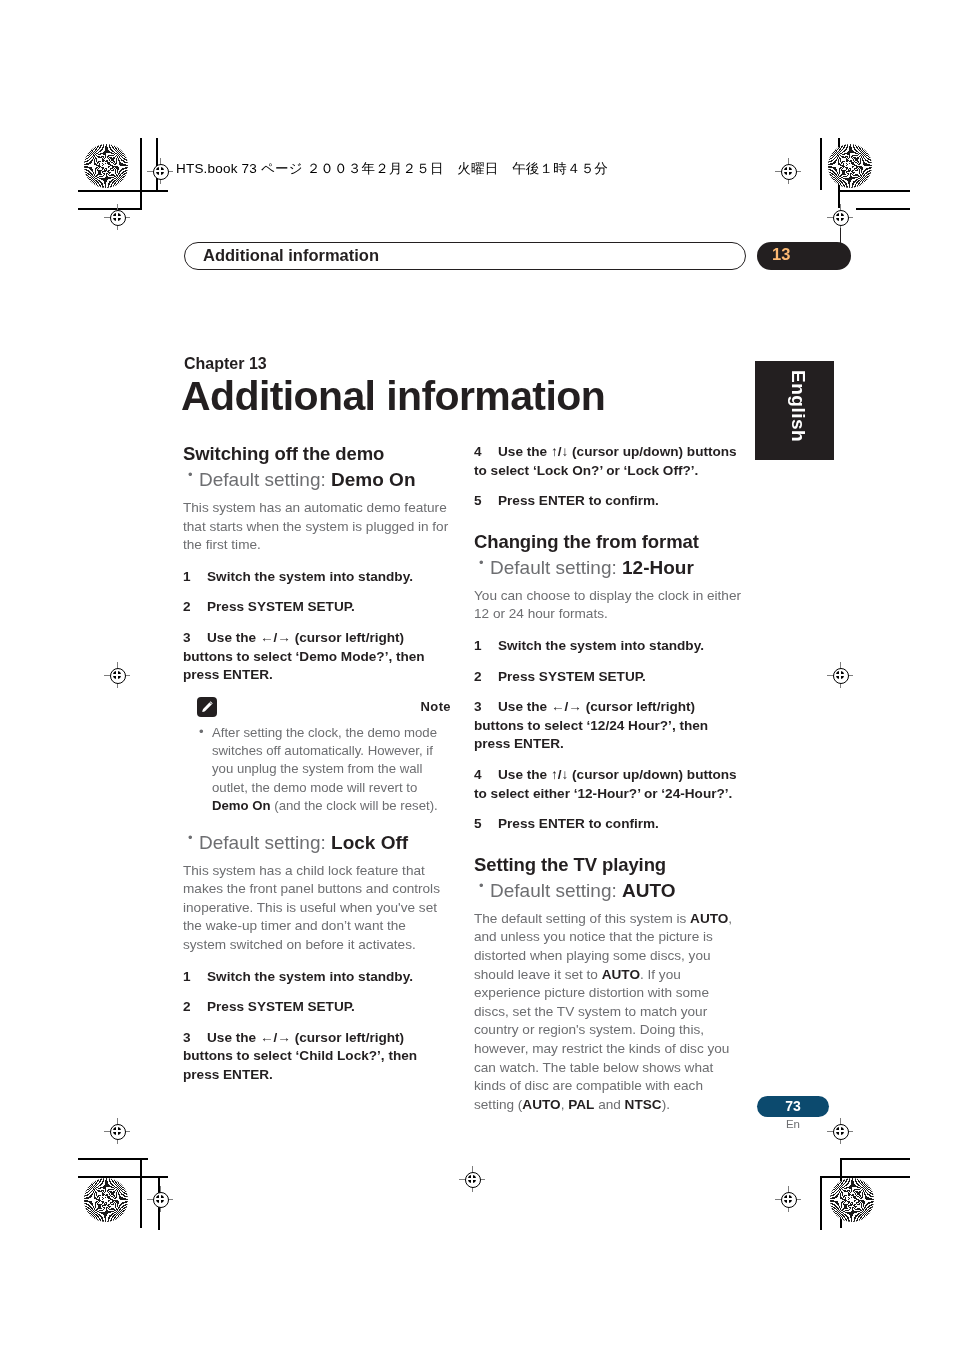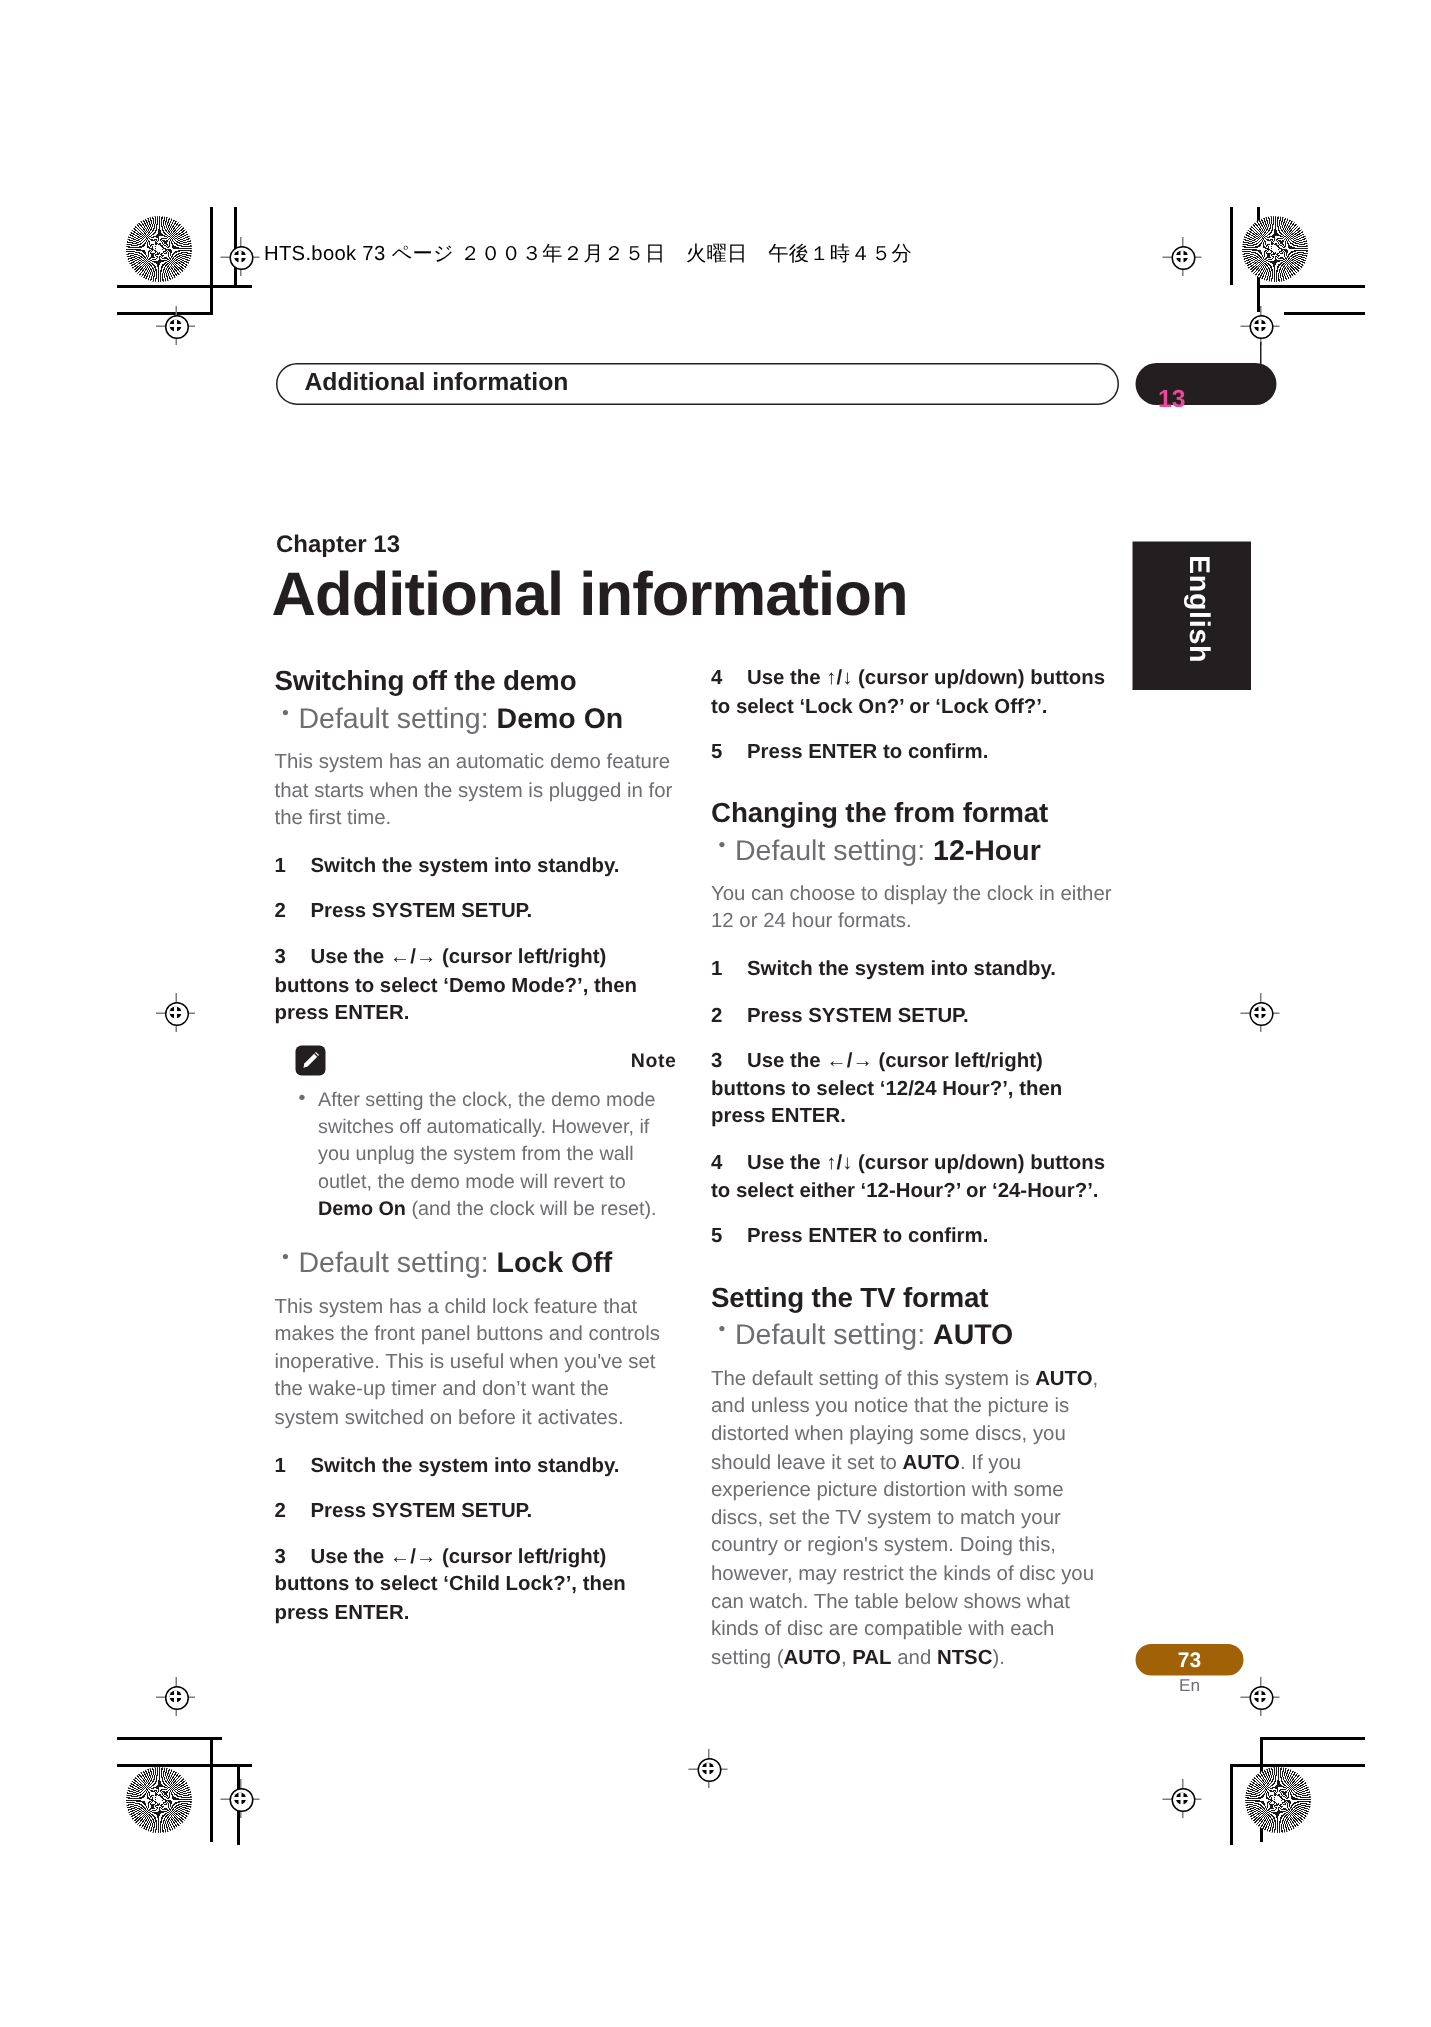--- a/index.html
+++ b/index.html
@@ -53,21 +53,21 @@
   }
   .runhead span{
     position:absolute;left:18px;top:3px;
     font-size:16.5px;font-weight:bold;color:#231f20;letter-spacing:0;
   }
   .chapnum{
     position:absolute;left:757px;top:242px;width:94px;height:28px;
     background:#231f20;border-radius:14px;
   }
   .chapnum span{
-    position:absolute;left:15px;top:3px;color:#ec4899;font-size:16.5px;font-weight:bold;margin-top:12px;
+    position:absolute;left:15px;top:3px;color:#fdba74;font-size:16.5px;font-weight:bold;
   }
   .chapnum-tick{position:absolute;left:840px;top:228px;width:1.4px;height:34px;background:#231f20;}
 
   
   .engtab{
     position:absolute;left:755px;top:361px;width:79px;height:99px;background:#231f20;
   }
   .engtab span{
     position:absolute;
     color:#fff;font-weight:bold;font-size:19px;letter-spacing:.5px;
@@ -121,21 +121,21 @@
   .note-body{
     margin:0;padding-left:15px;position:relative;
     font-size:13.2px;line-height:1.39;color:#6d6e71;
   }
   .note-body::before{content:"\2022";position:absolute;left:2px;top:-1px;}
   .note-body b{color:#231f20;font-weight:bold;}
 
   
   .folio{
     position:absolute;left:757px;top:1096px;width:72px;height:21px;
-    background:#a16207;border-radius:11px;
+    background:#0c4a6e;border-radius:11px;
   }
   .folio span{position:absolute;width:100%;text-align:center;top:2px;color:#fff;font-size:14px;font-weight:bold;}
   .folio-en{position:absolute;left:757px;top:1118px;width:72px;text-align:center;font-size:11.5px;color:#6d6e71;}
 </style>
 </head>
 <body>
 
 <div class="corner-rules" style="left:78px;top:138px;width:90px;height:72px;">
   <i style="left:0;top:52px;width:90px;height:2px;"></i>
   <i style="left:62px;top:0;width:2px;height:72px;"></i>
@@ -328,21 +328,21 @@
   <p class="step">
     <span class="n">3</span><span>Use the </span><span class="arrow">←/→</span><span> (cursor left/right) buttons to select ‘12/24 Hour?’, then press ENTER.</span>
   </p>
   <p class="step">
     <span class="n">4</span><span>Use the </span><span class="arrow">↑/↓</span><span> (cursor up/down) buttons to select either ‘12-Hour?’ or ‘24-Hour?’.</span>
   </p>
   <p class="step">
     <span class="n">5</span><span>Press ENTER to confirm.</span>
   </p>
 
-  <h2 class="sec gap">Setting the TV format</h2>
+  <h2 class="sec gap">Setting the TV playing</h2>
   <div class="defset">
     <span>Default setting: </span><b>AUTO</b>
   </div>
   <p class="body">
     <span>The default setting of this system is </span><b>AUTO</b><span>, and unless you notice that the picture is distorted when playing some discs, you should leave it set to </span><b>AUTO</b><span>. If you experience picture distortion with some discs, set the TV system to match your country or region's system. Doing this, however, may restrict the kinds of disc you can watch. The table below shows what kinds of disc are compatible with each setting (</span><b>AUTO</b><span>, </span><b>PAL</b><span> and </span><b>NTSC</b><span>).</span>
   </p>
 </div>
 
 <div class="folio">
   <span>73</span>

